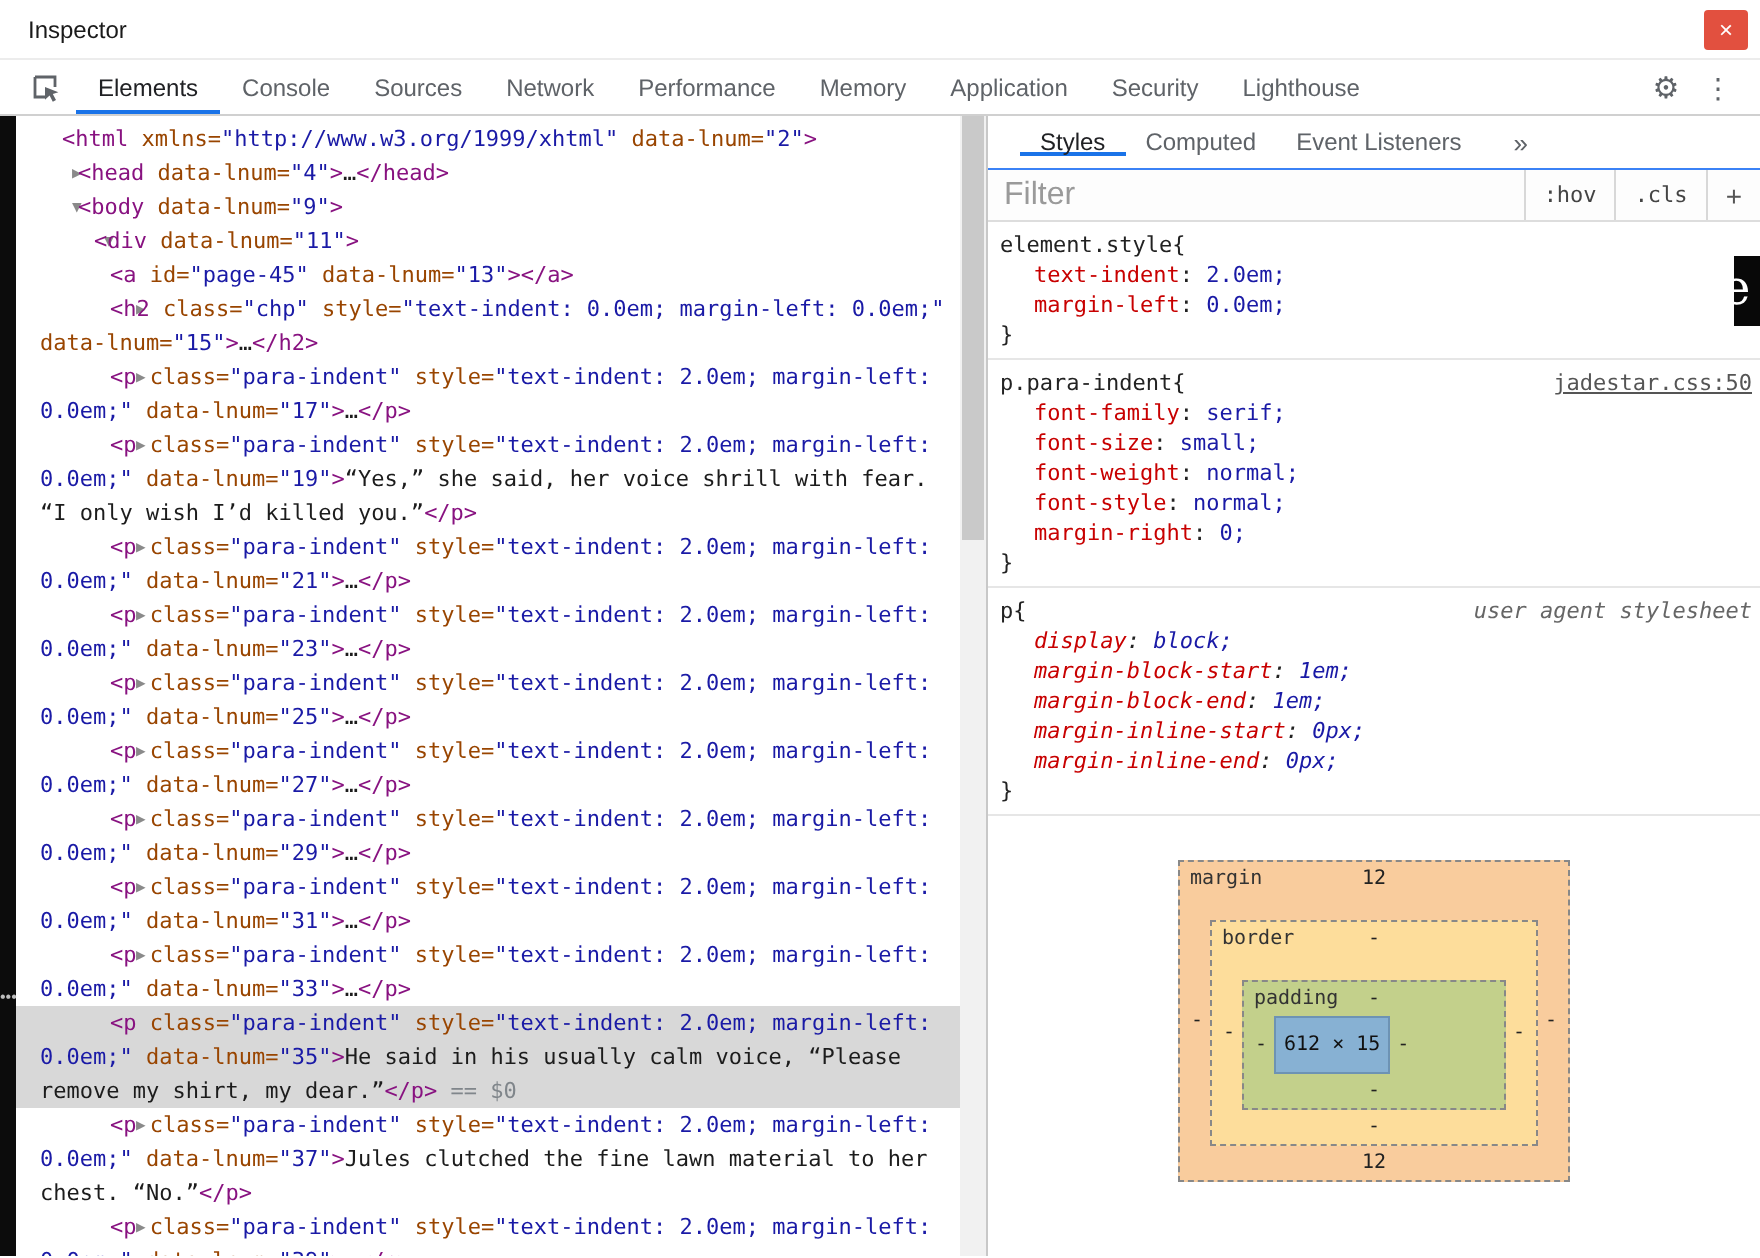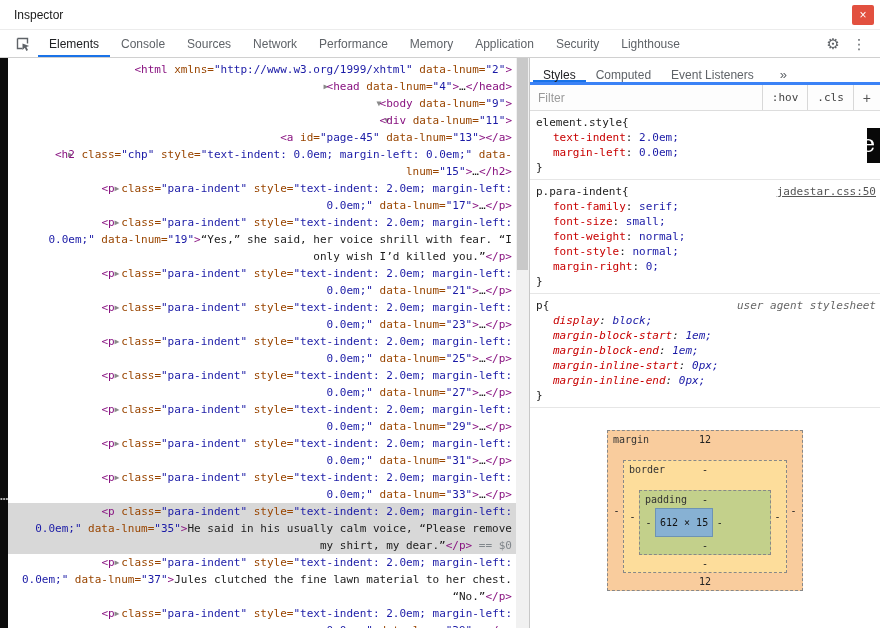--- a/index.html
+++ b/index.html
@@ -27,44 +27,44 @@
     color:#5f6368; font-size:15px; }
   .icon-btn.dots { font-size:14px; margin-right:8px; }
 
   
   .main { display:flex; height:570px; position:relative; }
   .left-strip { width:8px; background:#0c0c0c; position:relative; flex:none; }
   .dots-artifact { position:absolute; left:0px; top:436px; color:#bdbdbd; font-size:8px;
     letter-spacing:0px; white-space:nowrap; }
 
   
-  .dom-panel { width:508px; flex:none; overflow:hidden; padding-top:3px;
-    font-family:"DejaVu Sans Mono", monospace; font-size:11px; line-height:17px;text-align:right; }
+  .dom-panel { width:472px; flex:none; overflow:hidden; padding-top:3px;
+    font-family:"DejaVu Sans Mono", monospace; font-size:11px; line-height:17px; }
   .tree-line { padding-left:12px; padding-right:4px; white-space:normal; overflow-wrap:break-word; }
   .tree-line.selected { background:#d8d8d8; }
   .arrow { display:inline-block; width:11px; color:#8a8a8a; font-size:8px; vertical-align:1px; }
   .tok-tag { color:#881280; }
   .tok-attr { color:#994500; }
   .tok-val { color:#1a1aa6; }
   .tok-text { color:#1c1c1c; }
   .tok-dim { color:#80868b; }
 
   
   .vscrollbar { width:13px; flex:none; background:#f1f1f1; position:relative; }
   .vscrollbar .thumb { position:absolute; top:0; left:1px; width:11px; height:212px; background:#c9c9c9; }
 
   
   .styles-panel { flex:1; border-left:1px solid #c8c8c8; display:flex; flex-direction:column; overflow:hidden; }
-  .styles-tabs { height:27px; flex:none; display:flex; align-items:flex-end; border-bottom:3px solid #3b82f6; padding-left:3px; }
+  .styles-tabs { height:27px; flex:none; display:flex; align-items:center; border-bottom:1px solid #3b82f6; padding-left:16px; }
   .stab { padding:0 10px; font-size:12px; color:#5f6368; display:flex; align-items:center; }
   .stab.active { color:#202124; box-shadow: inset 0 -2px 0 #1a73e8; }
   .stab-overflow { display:flex; align-items:center; color:#5f6368; font-size:13px; padding:0 10px; margin-left:6px; }
 
   .styles-filter { height:26px; flex:none; display:flex; align-items:stretch; border-bottom:1px solid #ddd; background:#fdfdfd; }
-  .filter-input { flex:1; border:none; outline:none; font-size:12px; padding:0 8px; color:#6d28d9; background:transparent; min-width:0; }
+  .filter-input { flex:1; border:none; outline:none; font-size:16px; padding:0 8px; color:#6d28d9; background:transparent; min-width:0; }
   .filter-input::placeholder { color:#9a9a9a; }
   .filter-btn { padding:0 9px; display:flex; align-items:center; font-size:11px; color:#444;
     border-left:1px solid #d8d8d8; font-family:"DejaVu Sans Mono", monospace; }
   .filter-btn.plus { font-size:14px; font-family:"Liberation Sans", sans-serif; color:#555; }
 
   .styles-content { flex:1; overflow:hidden; font-family:"DejaVu Sans Mono", monospace;
     font-size:11px; line-height:15px; color:#222; }
   .rule { border-bottom:1px solid #e6e6e6; padding:4px 4px 4px 6px; }
   .rule-header { display:flex; }
   .selector { color:#222; }

